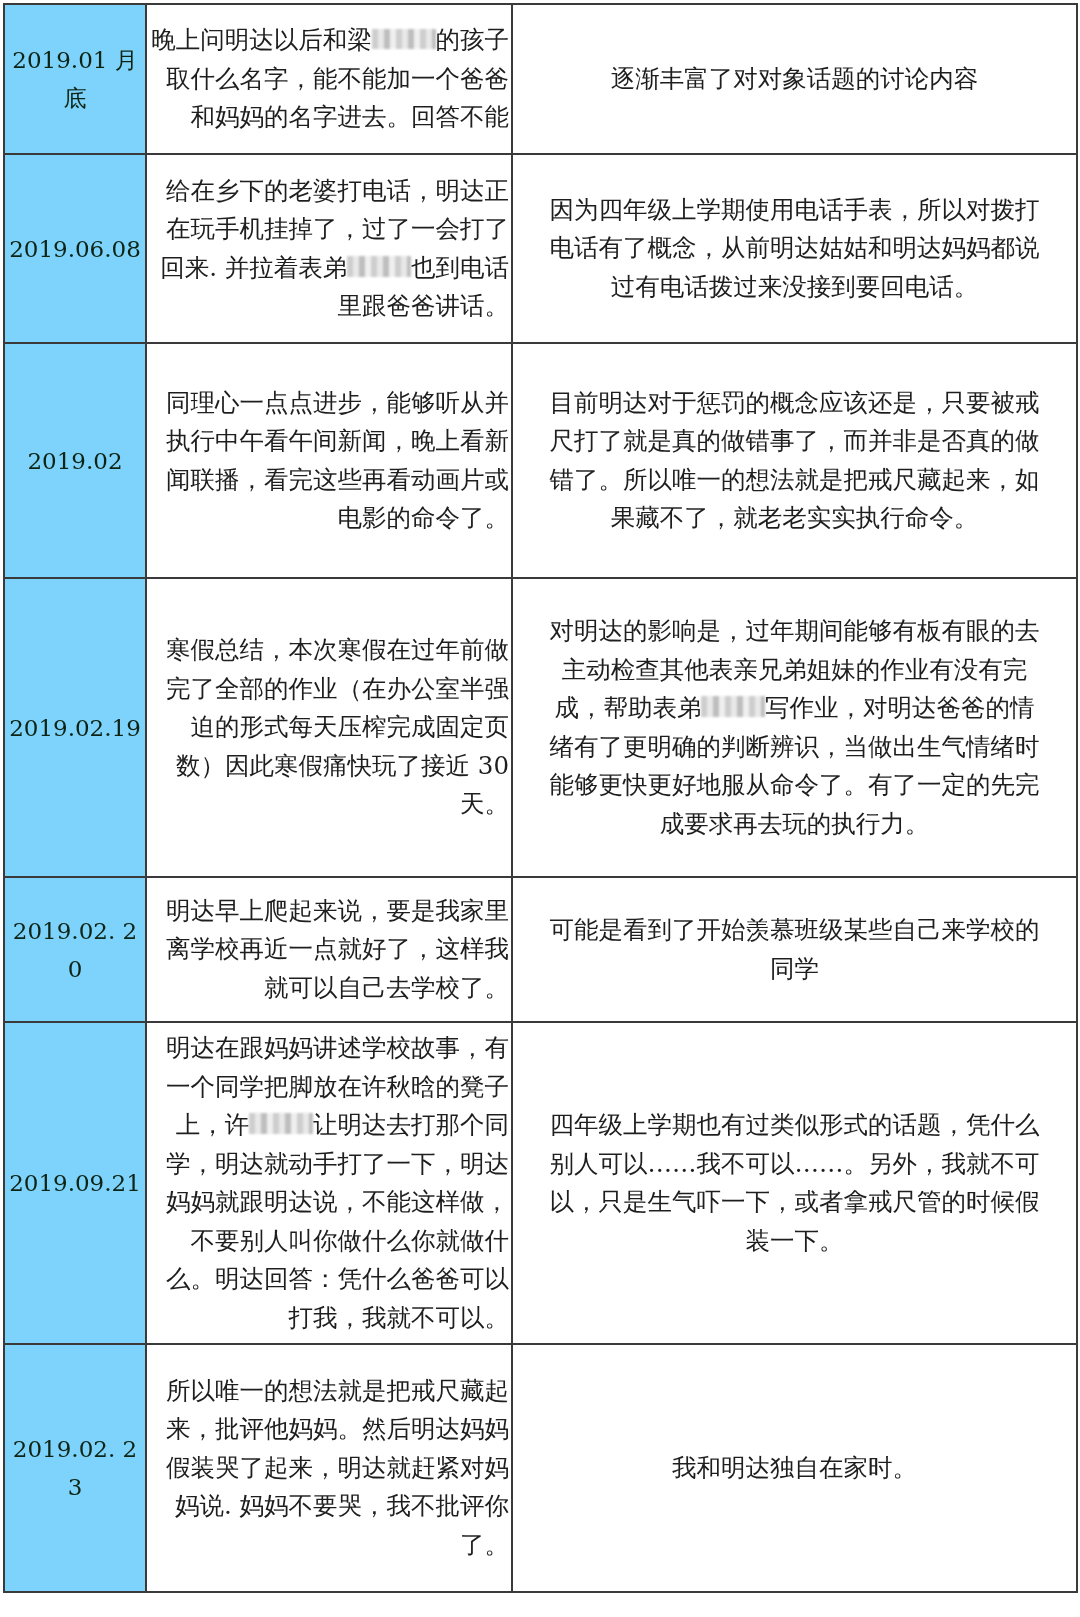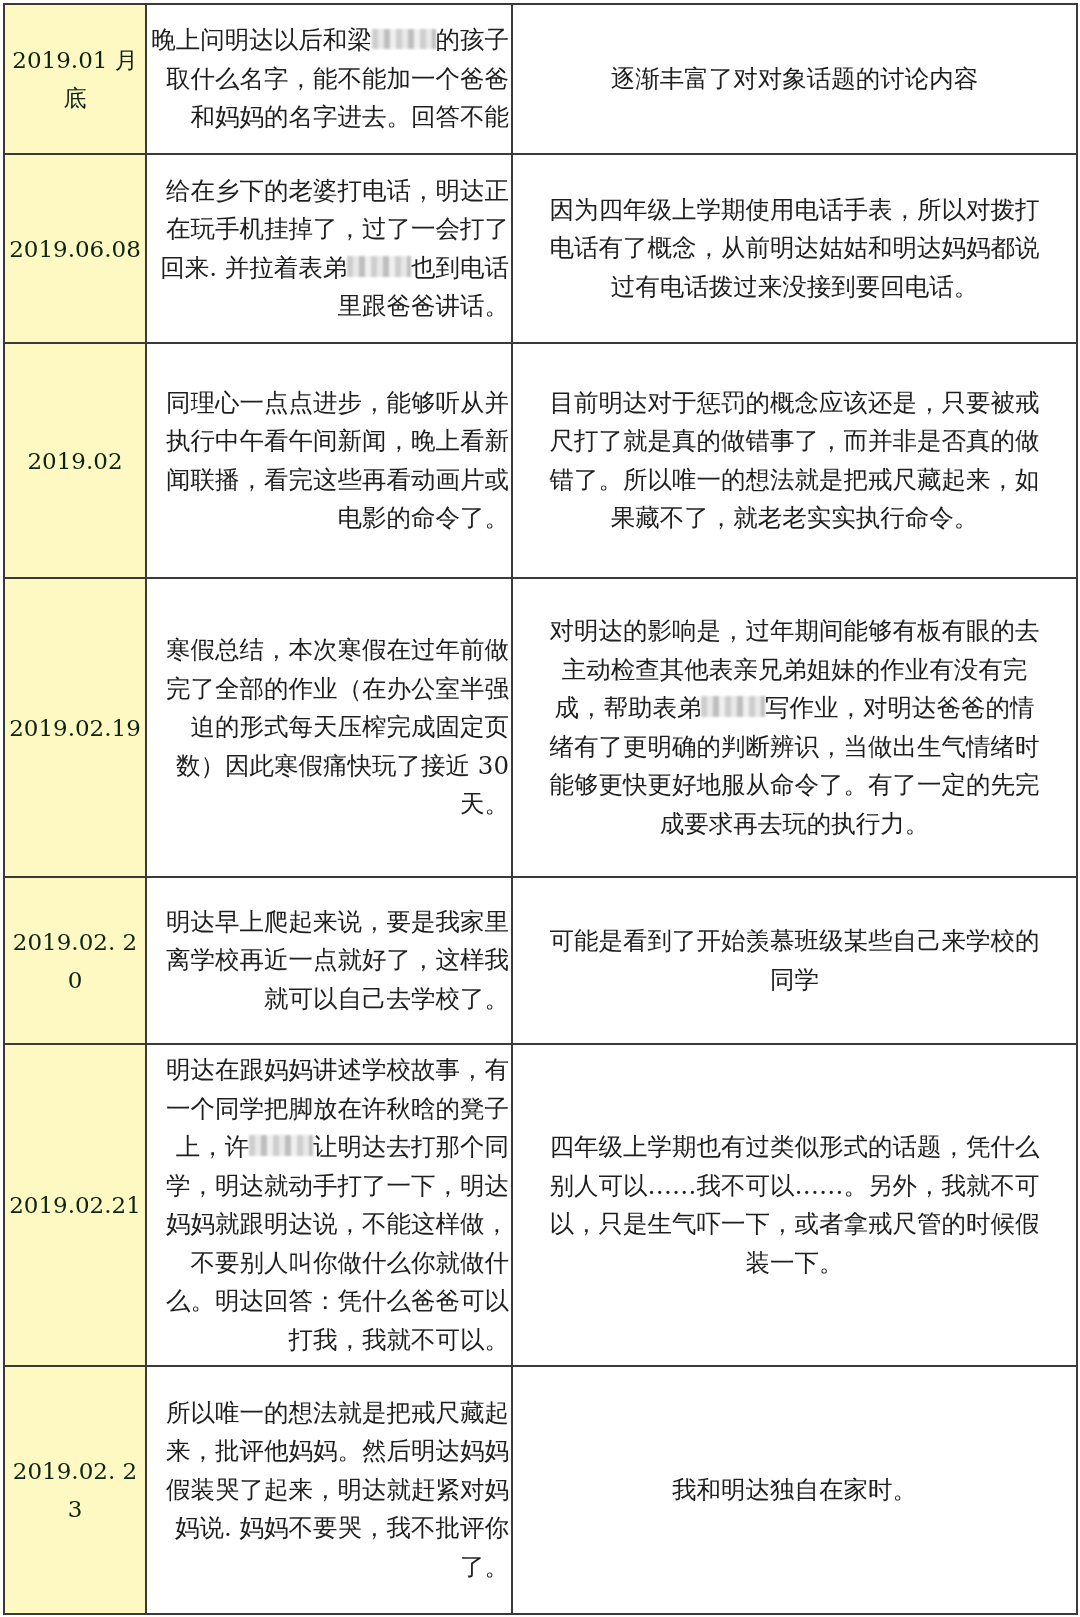--- a/index.html
+++ b/index.html
@@ -15,21 +15,21 @@
     .table td {
       border: 2px solid #3a3a3a;
       text-align: center;
       vertical-align: middle;
       padding: 0 3px;
       font-size: 24.5px;
       line-height: 38.5px;
       word-break: break-all;
     }
     .table td.date {
-      background: #fef9c3;
+      background: #7dd3fc;
       color: #0d2414;
       font-family: "DejaVu Serif", "Liberation Serif", serif;
       font-size: 23px;
       line-height: 38px;
       padding: 4px 1px;
       white-space: normal;
     }
     .table td.event { text-align: right; padding: 0 2px; }
     .table td.note { padding: 7px 34px; }
     .blur {
@@ -87,35 +87,35 @@
     <tr style="height:299px">
       <td class="date">
         <span>2019.02.19</span>
       </td>
       <td class="event">
         <span>寒假总结，本次寒假在过年前做完了全部的作业（在办公室半强迫的形式每天压榨完成固定页数）因此寒假痛快玩了接近 30 天。</span>
       </td>
       <td class="note"><span>对明达的影响是，过年期间能够有板有眼的去主动检查其他表亲兄弟姐妹的作业有没有完成，帮助表弟</span><span class="blur"></span><span>写作业，对明达爸爸的情绪有了更明确的判断辨识，当做出生气情绪时能够更快更好地服从命令了。有了一定的先完成要求再去玩的执行力。</span></td>
     </tr>
 
-    <tr style="height:167px">
+    <tr style="height:145px">
       <td class="date">
         <span>2019.02. 20</span>
       </td>
       <td class="event">
         <span>明达早上爬起来说，要是我家里离学校再近一点就好了，这样我就可以自己去学校了。</span>
       </td>
       <td class="note">
         <span>可能是看到了开始羡慕班级某些自己来学校的同学</span>
       </td>
     </tr>
 
     <tr style="height:322px">
       <td class="date">
-        <span>2019.02.21</span>
+        <span>2019.09.21</span>
       </td>
       <td class="event"><span>明达在跟妈妈讲述学校故事，有一个同学把脚放在许秋晗的凳子上，许</span><span class="blur"></span><span>让明达去打那个同学，明达就动手打了一下，明达妈妈就跟明达说，不能这样做，不要别人叫你做什么你就做什么。明达回答：凭什么爸爸可以打我，我就不可以。</span></td>
       <td class="note">
         <span>四年级上学期也有过类似形式的话题，凭什么别人可以……我不可以……。另外，我就不可以，只是生气吓一下，或者拿戒尺管的时候假装一下。</span>
       </td>
     </tr>
 
     <tr style="height:248px">
       <td class="date">
         <span>2019.02. 23</span>

